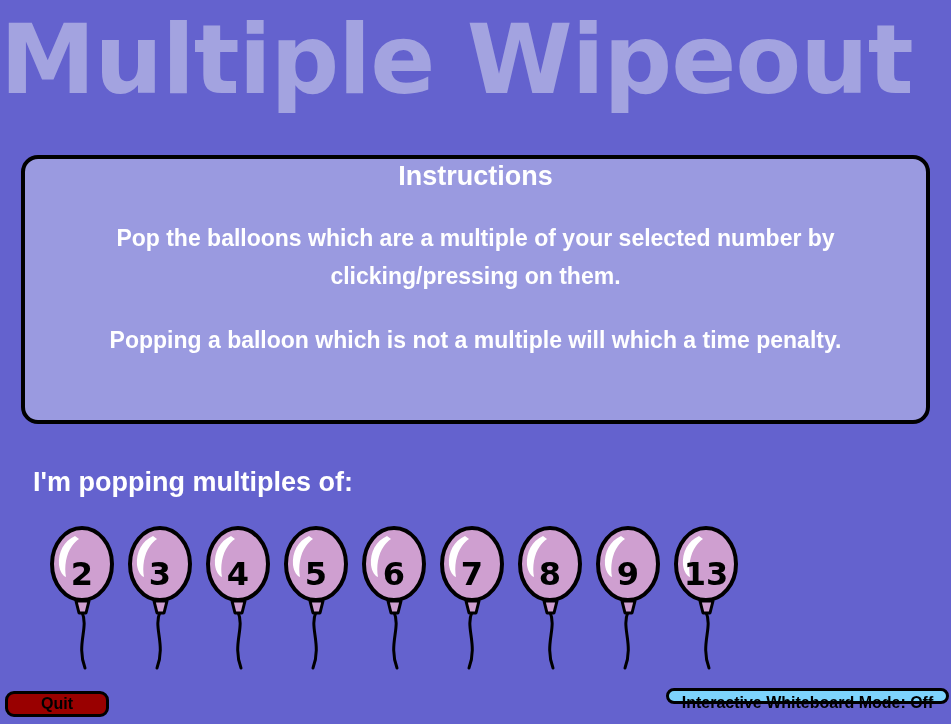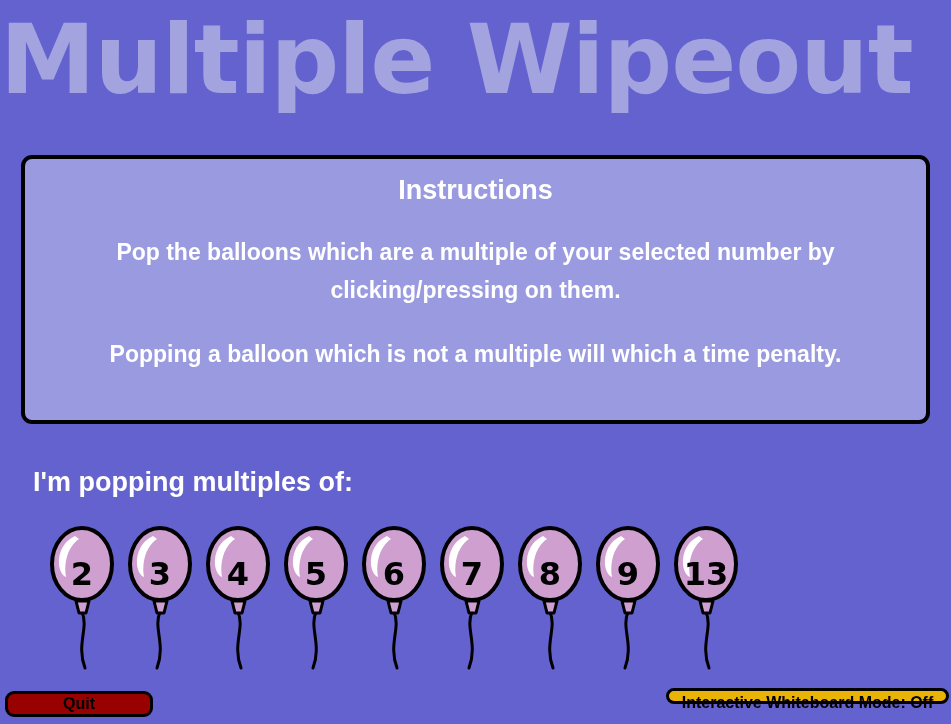--- a/index.html
+++ b/index.html
@@ -36,22 +36,22 @@
   
   #instructions-panel {
     position: absolute;
     left: 21px;
     top: 155px;
     width: 909px;
     height: 269px;
     box-sizing: border-box;
     background: #9a9ae0;
     border: 4px solid #000000;
-    border-radius: 11px;
-    padding: 14px 18px 0 18px;
+    border-radius: 17px;
+    padding: 0 18px 0 18px;
   }
   #instructions-heading {
     text-align: center;
     color: #ffffff;
     font-size: 27px;
     line-height: 34px;
     font-weight: bold;
   }
   .instructions-paragraph {
     text-align: center;
@@ -110,42 +110,42 @@
     color: #000000;
     pointer-events: none;
     font-family: "DejaVu Sans", "Liberation Sans", sans-serif;
   }
 
   
   #quit-button {
     position: absolute;
     left: 5px;
     top: 691px;
-    width: 148px;
+    width: 104px;
     height: 26px;
     box-sizing: border-box;
     background: #990000;
     border: 3px solid #000000;
     border-radius: 9px;
     color: #000000;
     font-size: 16px;
     font-weight: bold;
     line-height: 20px;
     text-align: center;
     cursor: pointer;
     padding: 0;
   }
   #whiteboard-mode-button {
     position: absolute;
     left: 666px;
     top: 688px;
     width: 283px;
     height: 16px;
     box-sizing: border-box;
-    background: #eab308;
+    background: #7dd3fc;
     border: 3px solid #000000;
     border-radius: 9px;
     color: #000000;
     font-size: 16px;
     font-weight: bold;
     line-height: 23px;
     text-align: center;
     cursor: pointer;
     padding: 0;
   }

